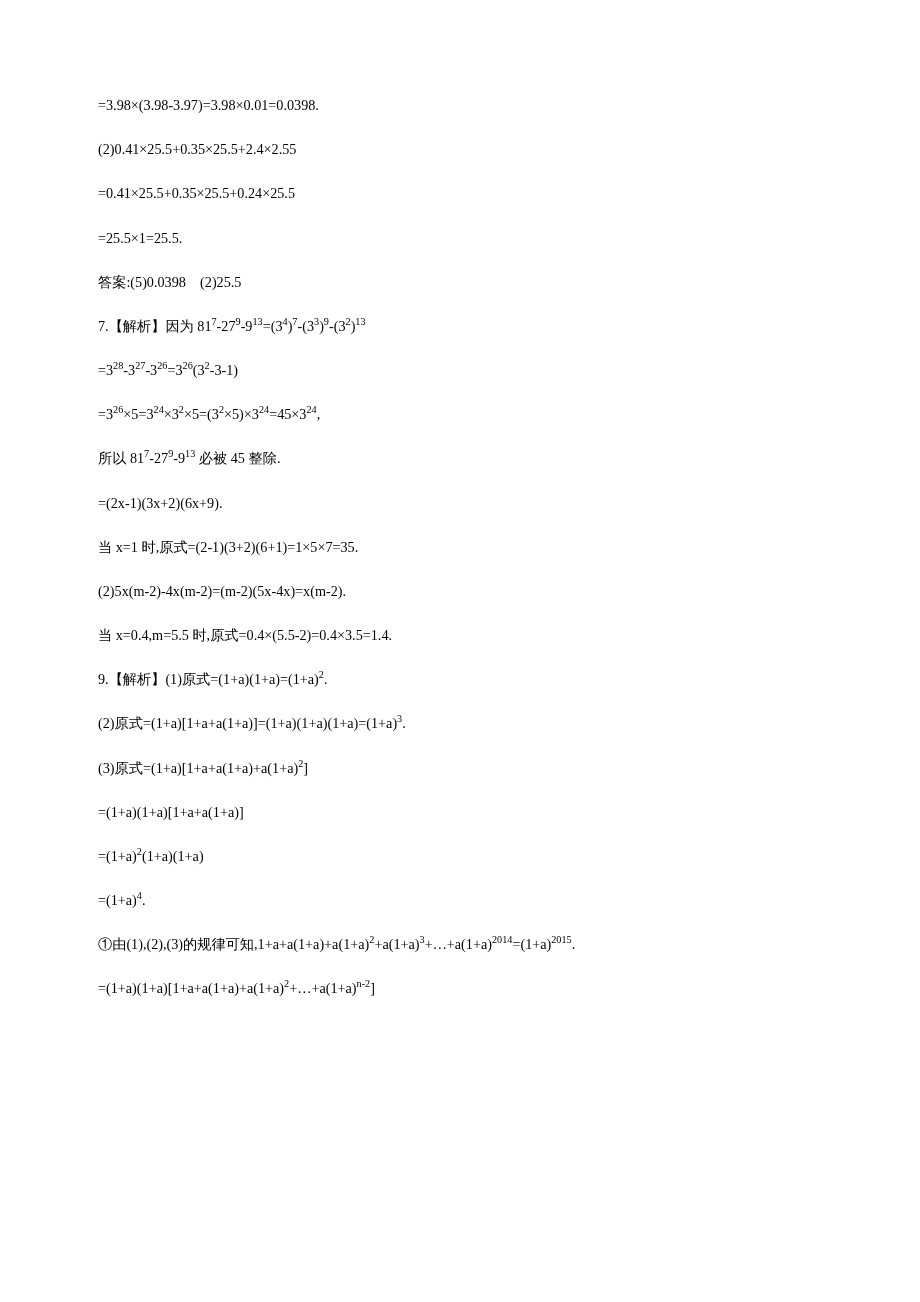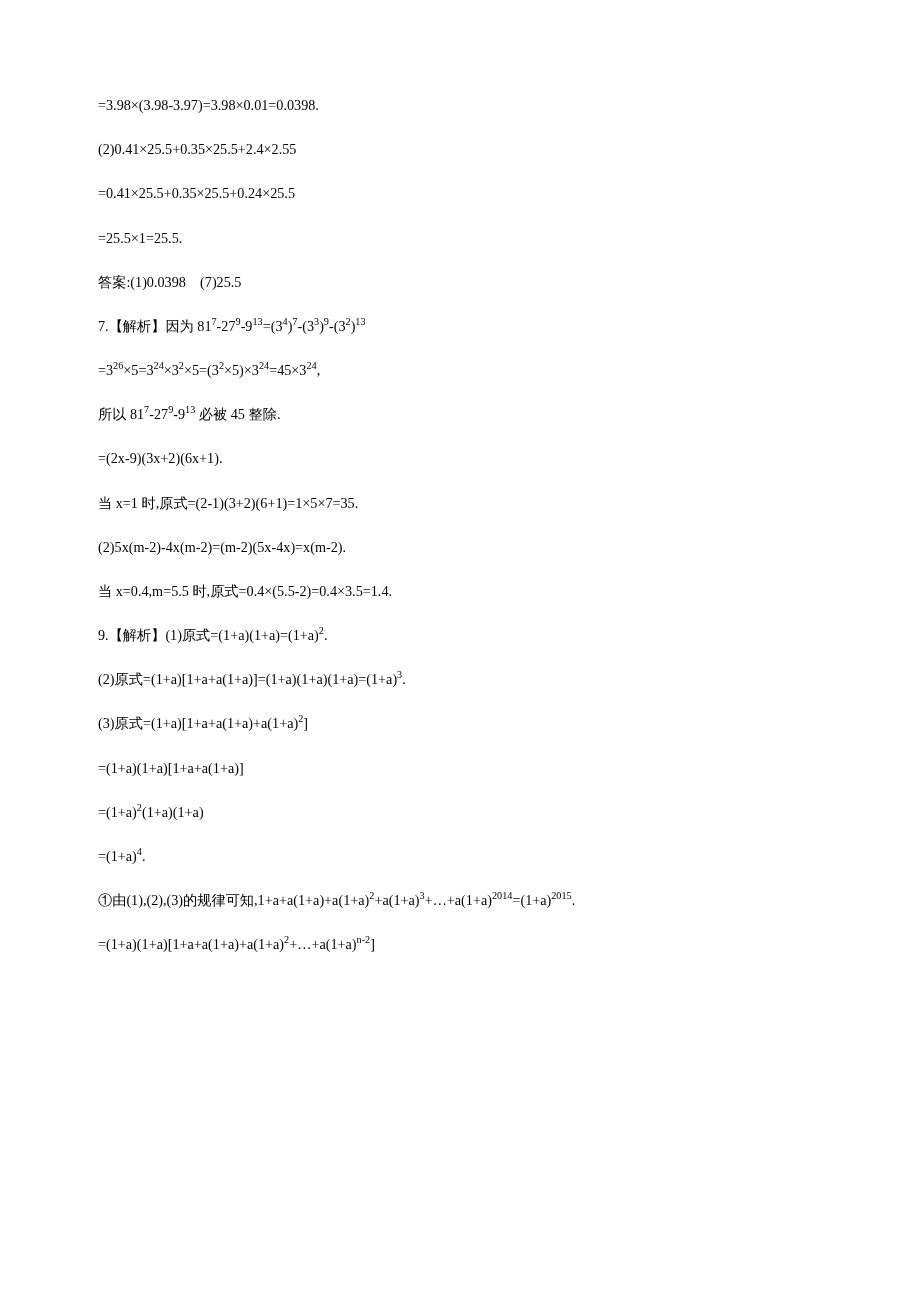--- a/index.html
+++ b/index.html
@@ -52,39 +52,42 @@
 
   <p class="line">=3.98×(3.98-3.97)=3.98×0.01=0.0398.</p>
 
   <p class="line">(2)0.41×25.5+0.35×25.5+2.4×2.55</p>
 
   <p class="line">=0.41×25.5+0.35×25.5+0.24×25.5</p>
 
 
   <p class="line">=25.5×1=25.5.</p>
 
-  <p class="line">答案:(1)0.0398　(7)25.5</p>
+  <p class="line">答案:(5)0.0398　(2)25.5</p>
 
   <p class="line">
     <span>7.【解析】因为 81</span><sup>7</sup><span>-27</span><sup>9</sup><span>-9</span><sup>13</sup><span>=(3</span><sup>4</sup><span>)</span><sup>7</sup><span>-(3</span><sup>3</sup><span>)</span><sup>9</sup><span>-(3</span><sup>2</sup><span>)</span><sup>13</sup>
   </p>
 
+  <p class="line">
+    <span>=3</span><sup>28</sup><span>-3</span><sup>27</sup><span>-3</span><sup>26</sup><span>=3</span><sup>26</sup><span>(3</span><sup>2</sup><span>-3-1)</span>
+  </p>
 
   <p class="line">
     <span>=3</span><sup>26</sup><span>×5=3</span><sup>24</sup><span>×3</span><sup>2</sup><span>×5=(3</span><sup>2</sup><span>×5)×3</span><sup>24</sup><span>=45×3</span><sup>24</sup><span>,</span>
   </p>
 
 
   <p class="line">
     <span>所以 81</span><sup>7</sup><span>-27</span><sup>9</sup><span>-9</span><sup>13</sup><span> 必被 45 整除.</span>
   </p>
 
 
 
-  <p class="line">=(2x-9)(3x+2)(6x+1).</p>
+  <p class="line">=(2x-1)(3x+2)(6x+9).</p>
 
   <p class="line">当 x=1 时,原式=(2-1)(3+2)(6+1)=1×5×7=35.</p>
 
   <p class="line">(2)5x(m-2)-4x(m-2)=(m-2)(5x-4x)=x(m-2).</p>
 
   <p class="line">当 x=0.4,m=5.5 时,原式=0.4×(5.5-2)=0.4×3.5=1.4.</p>
 
   <p class="line">
     <span>9.【解析】(1)原式=(1+a)(1+a)=(1+a)</span><sup>2</sup><span>.</span>
   </p>

